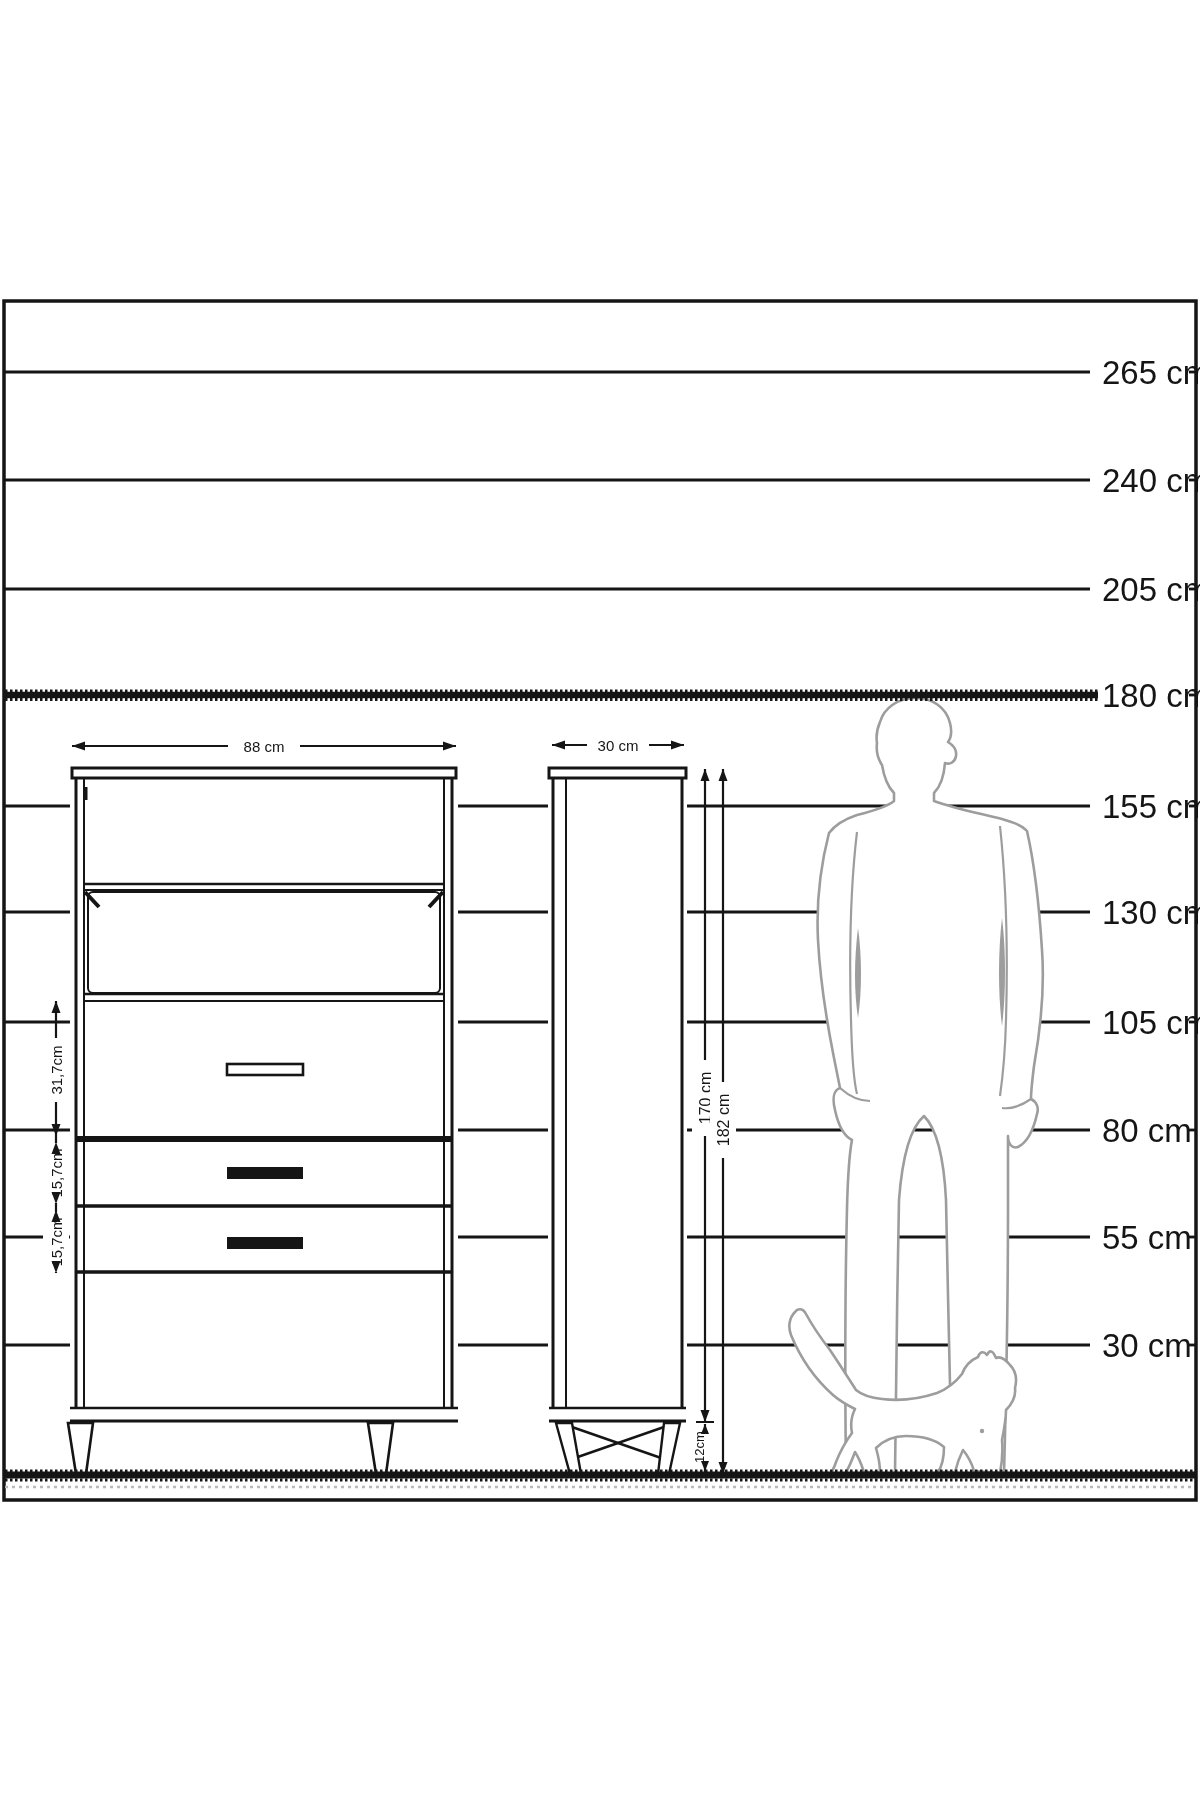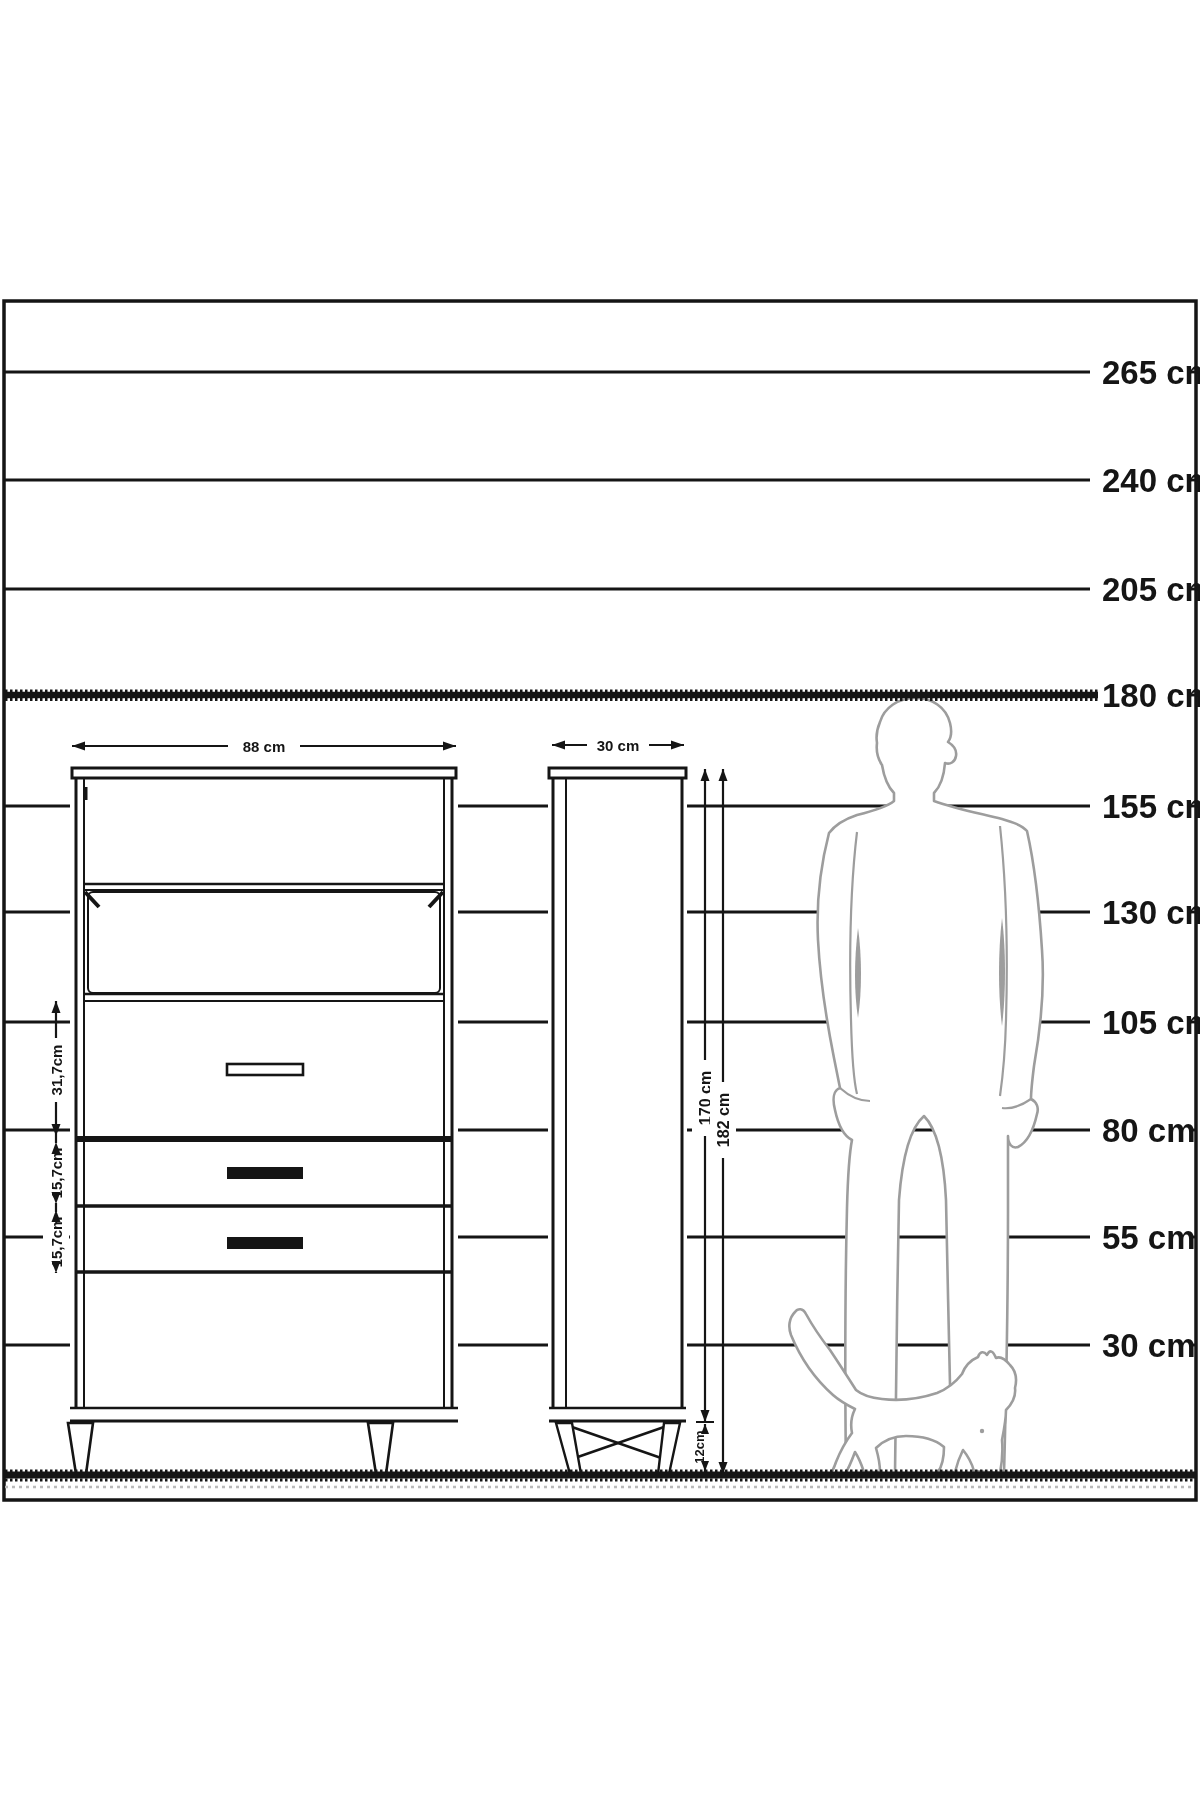--- a/index.html
+++ b/index.html
@@ -1,17 +1,17 @@
 <!DOCTYPE html>
 <html><head>
 <meta charset="utf-8">
 <style>
   html,body{margin:0;padding:0;background:#ffffff;}
   .stage{position:relative;width:1200px;height:1800px;background:#d946ef;overflow:hidden;
-         font-family:"Liberation Sans", sans-serif;font-weight:bold;}
+         font-family:"Liberation Sans", sans-serif;}
   svg text{fill:#151515;}
   .scale-label{font-size:33px;}
   .dim-label{font-size:15px;}
   .dim-label-md{font-size:16px;}
   .dim-label-sm{font-size:13px;}
 </style>
 </head>
 <body>
 
 <div class="stage">

